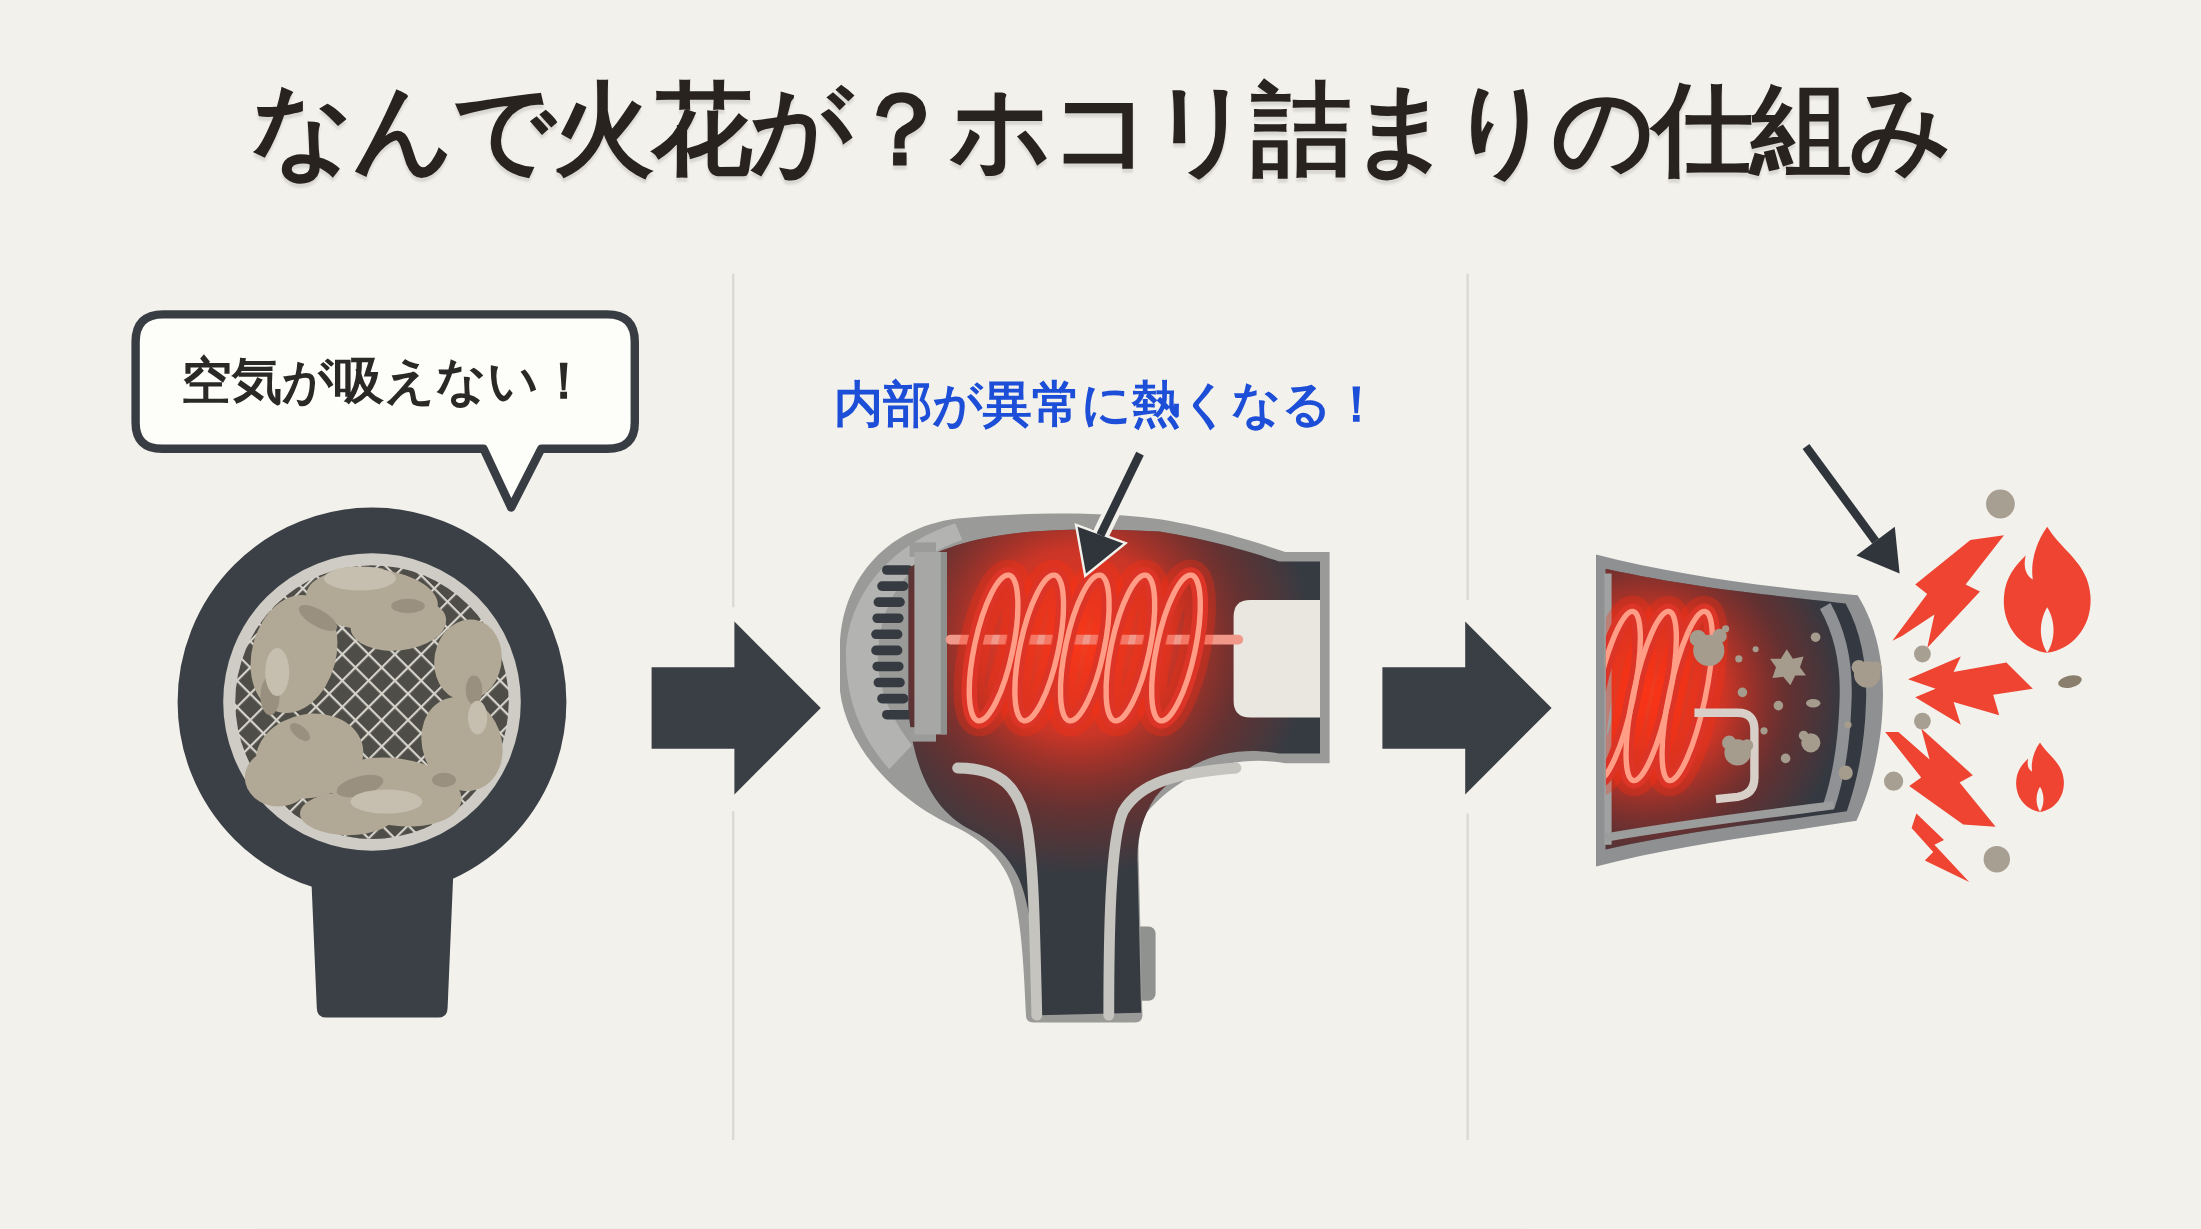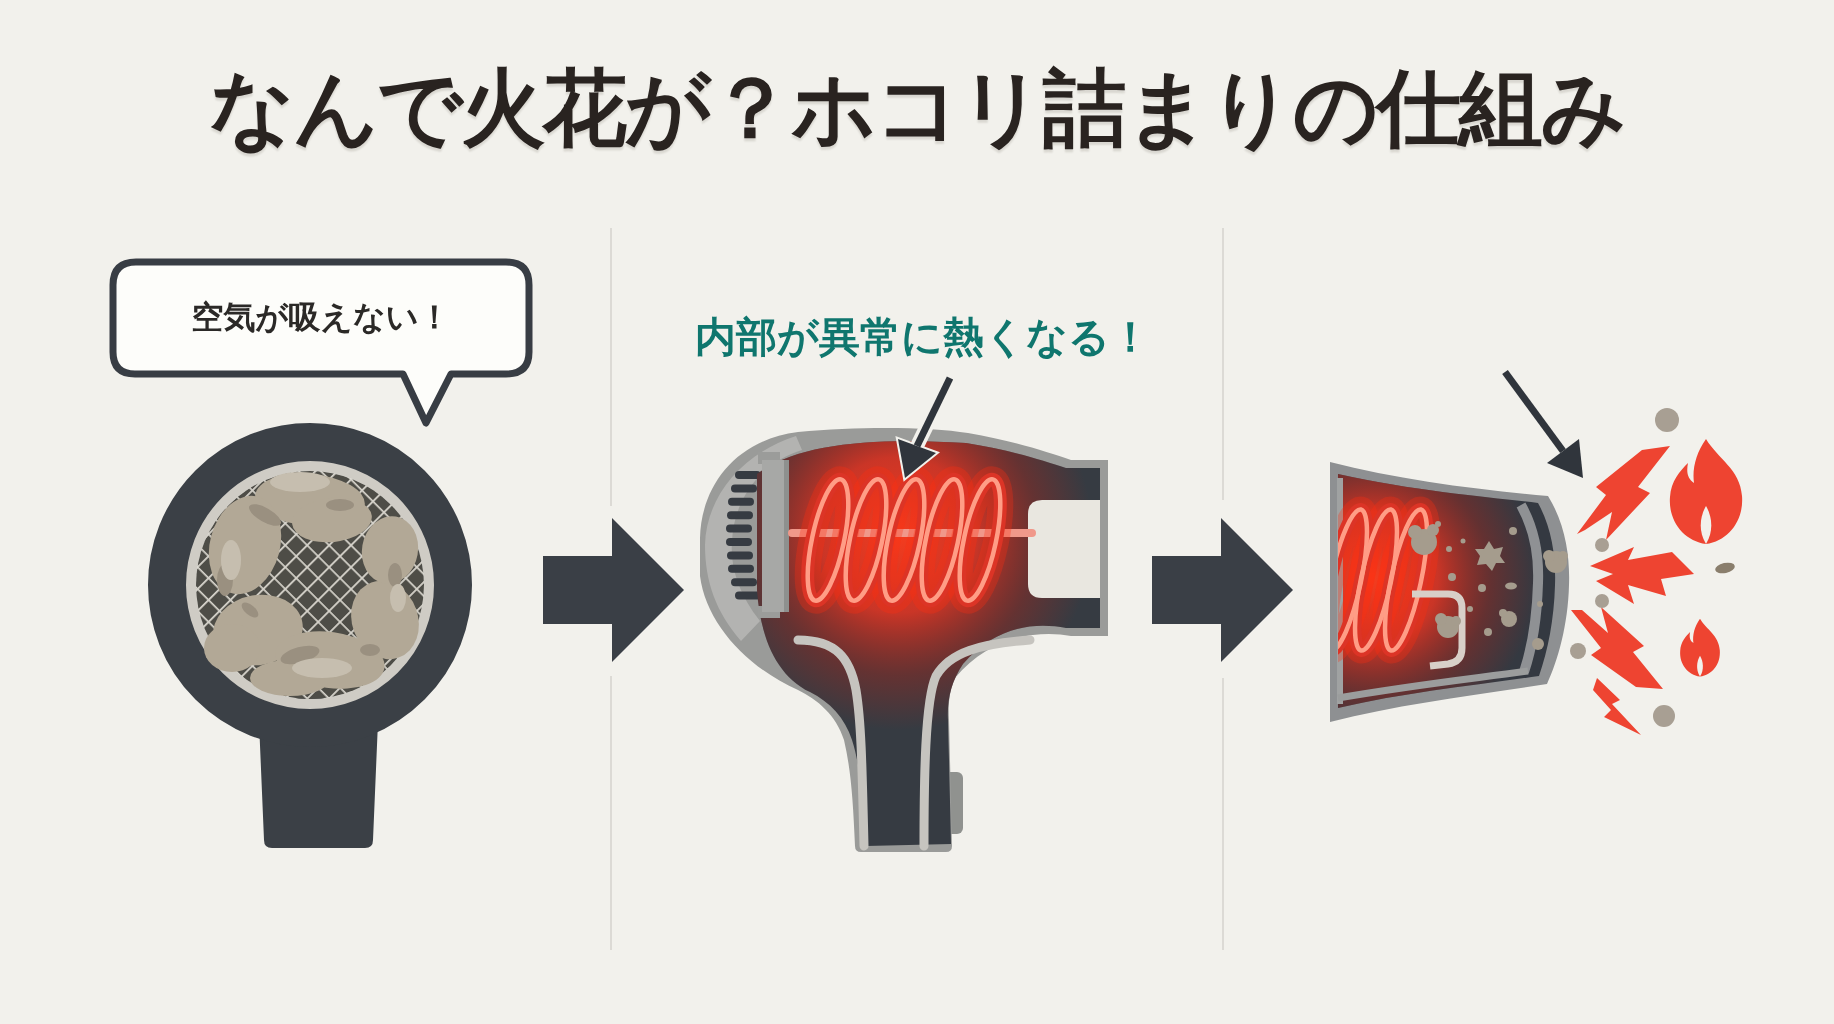--- a/index.html
+++ b/index.html
@@ -9,27 +9,27 @@
     font-family:"Liberation Sans","DejaVu Sans",sans-serif;
   }
   .stage svg{position:absolute;left:0;top:0;}
   .title{
     position:absolute;left:0;top:52px;width:1834px;text-align:center;
     font-size:84px;font-weight:800;color:#292320;letter-spacing:-2px;
     text-shadow:0 3px 2px rgba(40,30,20,.12);
     white-space:nowrap;
   }
   .caption{
-    position:absolute;font-weight:800;color:#0f766e;text-align:center;
+    position:absolute;font-weight:800;color:#1d4ed8;text-align:center;
     font-size:41px;letter-spacing:0;white-space:nowrap;
   }
   .bubble-caption{
     position:absolute;left:113px;top:262px;width:416px;height:112px;
     display:flex;align-items:center;justify-content:center;
-    font-weight:800;color:#2b2927;font-size:32px;white-space:nowrap;
+    font-weight:800;color:#2b2927;font-size:42px;white-space:nowrap;
   }
   .caption-2{left:640px;top:310px;width:566px;}
   .caption-3{left:1245px;top:310px;width:530px;}
 </style>
 </head>
 <body>
 
 <div class="stage">
 
 <svg width="1834" height="1024" viewBox="0 0 1834 1024">

